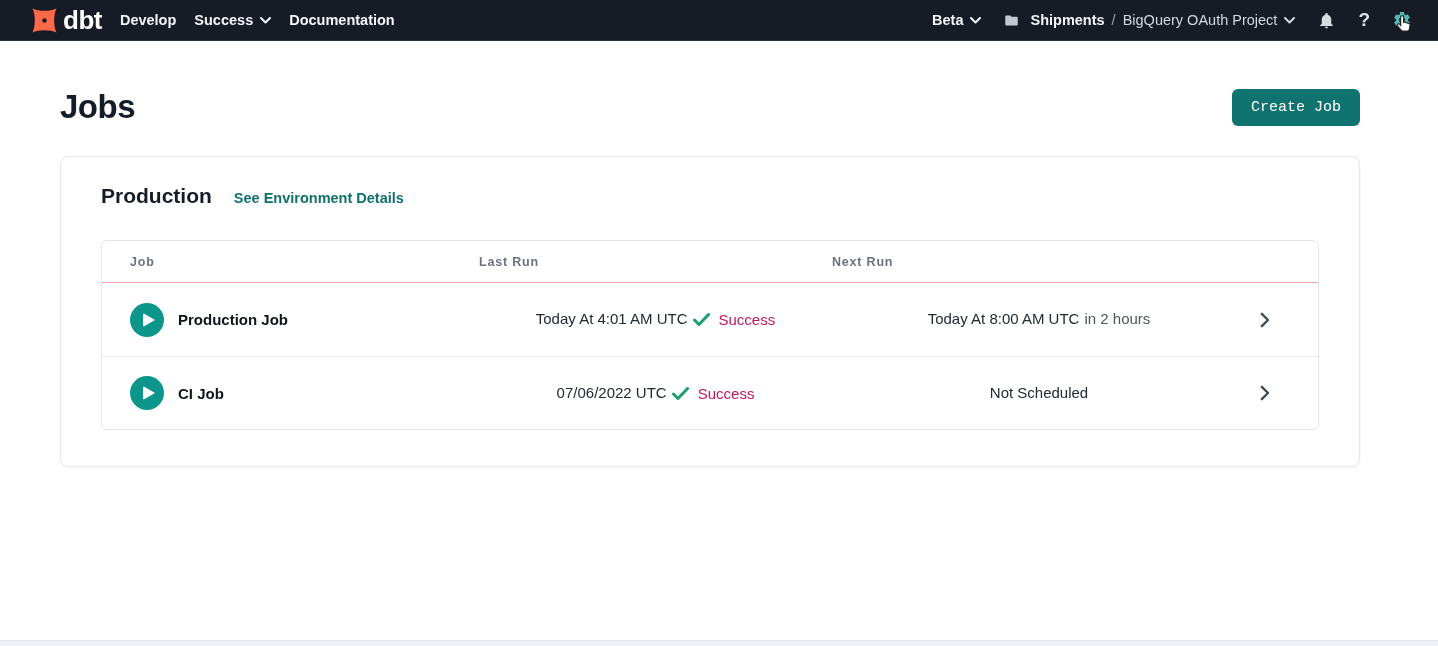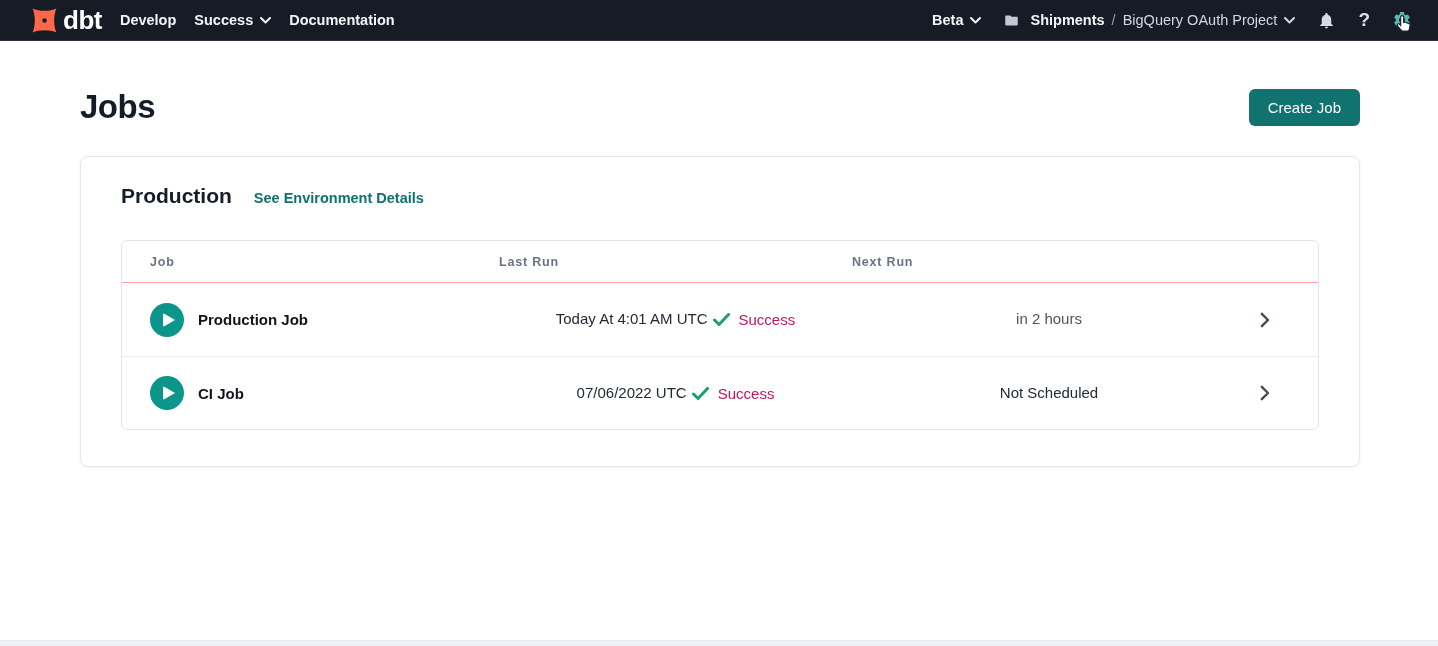--- a/index.html
+++ b/index.html
@@ -36,28 +36,28 @@
   .nav-group { display: flex; align-items: center; gap: 7px; cursor: pointer; }
   .nav-label { color: #f3f5f8; font-size: 14.5px; font-weight: 700; }
   .crumb-sep { color: #9aa2ae; font-size: 14.5px; font-weight: 400; }
   .crumb-project { color: #d3d8df; font-size: 14.5px; font-weight: 400; }
   .icon-btn { display: flex; align-items: center; justify-content: center; cursor: pointer; }
   .help-glyph { color: #dde1e7; font-size: 19px; font-weight: 700; }
 
   .cursor-overlay { position: absolute; left: 1394px; top: 13px; z-index: 50; pointer-events: none; }
 
   
-  .main { padding: 47px 78px 0 80px; }
+  .main { padding: 47px 78px 0 60px; }
   .page-header { display: flex; align-items: center; justify-content: space-between; }
   .page-title {
     font-size: 33px; font-weight: 700; color: #141c28; letter-spacing: -0.5px;
   }
   .create-btn {
     background: #117370; color: #ffffff;
-    font-family: Liberation Sans, sans-serif;
+    font-family: Liberation Mono, monospace;
     font-size: 15px; font-weight: 500;
     border: none; border-radius: 6px;
     padding: 9px 19px; height: 37px;
     cursor: pointer;
   }
 
   .env-card {
     margin-top: 30px;
     border: 1px solid #e5e8ed;
     border-radius: 8px;
@@ -242,20 +242,21 @@
           <span class="status-line">
             <span style="display:flex;">
               <svg width="17" height="13" viewBox="0 0 17 13">
                   <polyline points="1.5,7 6,11.5 15.5,1.5" fill="none" stroke="#1f9e70" stroke-width="3" stroke-linecap="round" stroke-linejoin="round"></polyline>
                 </svg>
             </span>
             <span class="status-text">Success</span>
           </span>
         </div>
         <div class="cell-stack">
+          <span class="run-time">Today At 8:00 AM UTC</span>
           <span class="run-sub">in 2 hours</span>
         </div>
         <div class="cell-chevron">
           <span style="display:flex;">
             <svg width="10" height="16" viewBox="0 0 10 16">
                 <polyline points="1.8,1.8 8,8 1.8,14.2" fill="none" stroke="#414a58" stroke-width="2.4" stroke-linecap="round" stroke-linejoin="round"></polyline>
               </svg>
           </span>
         </div>
       </div>

